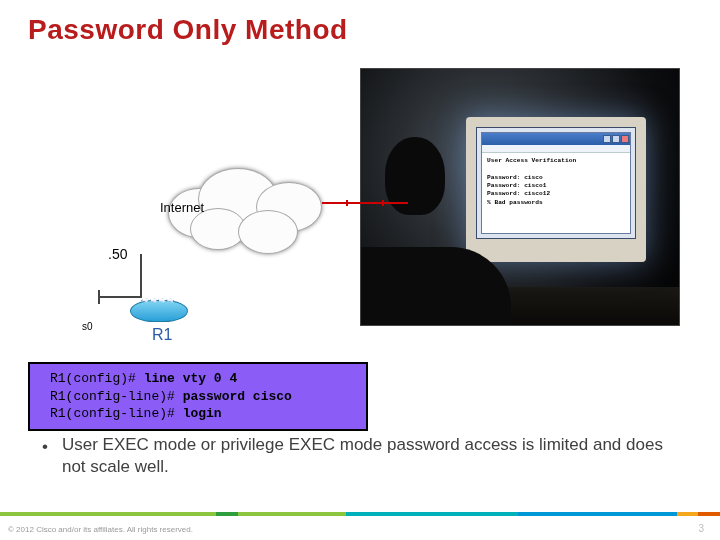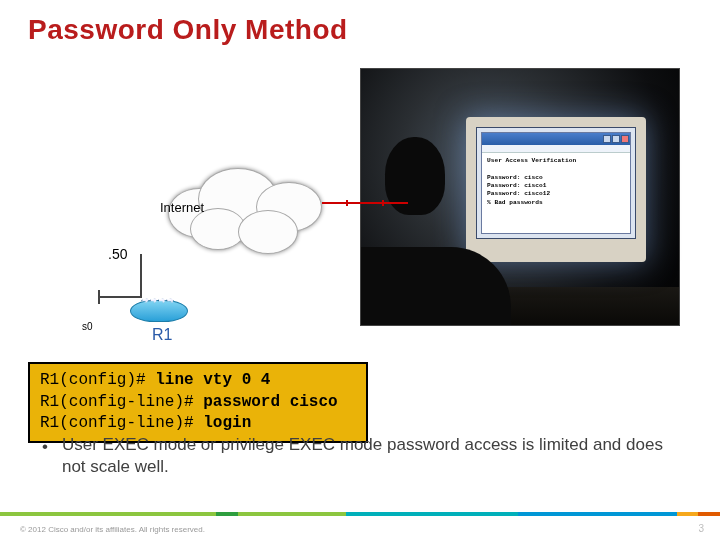--- a/index.html
+++ b/index.html
@@ -164,24 +164,24 @@
   }
   .router-label {
     position:absolute; left:112px; top:258px; font-size:16px; color:#2a5aa8;
   }
   
   .cli-box {
     position:absolute;
     left: 28px; top: 362px;
     width: 340px;
     border: 2.5px solid #000;
-    background: #eab308;
-    padding: 6px 10px;
+    background: #8b5cf6;
+    padding: 6px 20px;
     font-family: "Courier New", monospace;
-    font-size: 16px;
+    font-size: 13px;
     line-height: 1.35;
     white-space: pre;
   }
   .cli-box b { font-weight: bold; }
   
   .bullet-row {
     position:absolute;
     left: 42px; top: 434px; right: 30px;
     font-size: 17px; color:#404040;
     display:flex; gap:14px;
@@ -189,21 +189,21 @@
   }
   .bullet-row .dot { flex: 0 0 auto; padding-top:2px;}
   
   .stripe {
     position:absolute; left:0; bottom:24px; height:4px; width:100%;
     background: linear-gradient(90deg,
       #8cc63f 0 30%, #2e9e3f 30% 33%, #8cc63f 33% 48%,
       #00b0ba 48% 72%, #0097d6 72% 94%, #f6a81c 94% 97%, #e05a00 97% 100%);
   }
   .copyright {
-    position:absolute; left:20px; bottom:6px;
+    position:absolute; left:8px; bottom:6px;
     font-size:8px; color:#9a9a9a;text-align:right;
   }
   .pagenum {
     position:absolute; right:16px; bottom:6px;
     font-size:10px; color:#bdbdbd;
   }
 </style>
 </head>
 <body>
 

